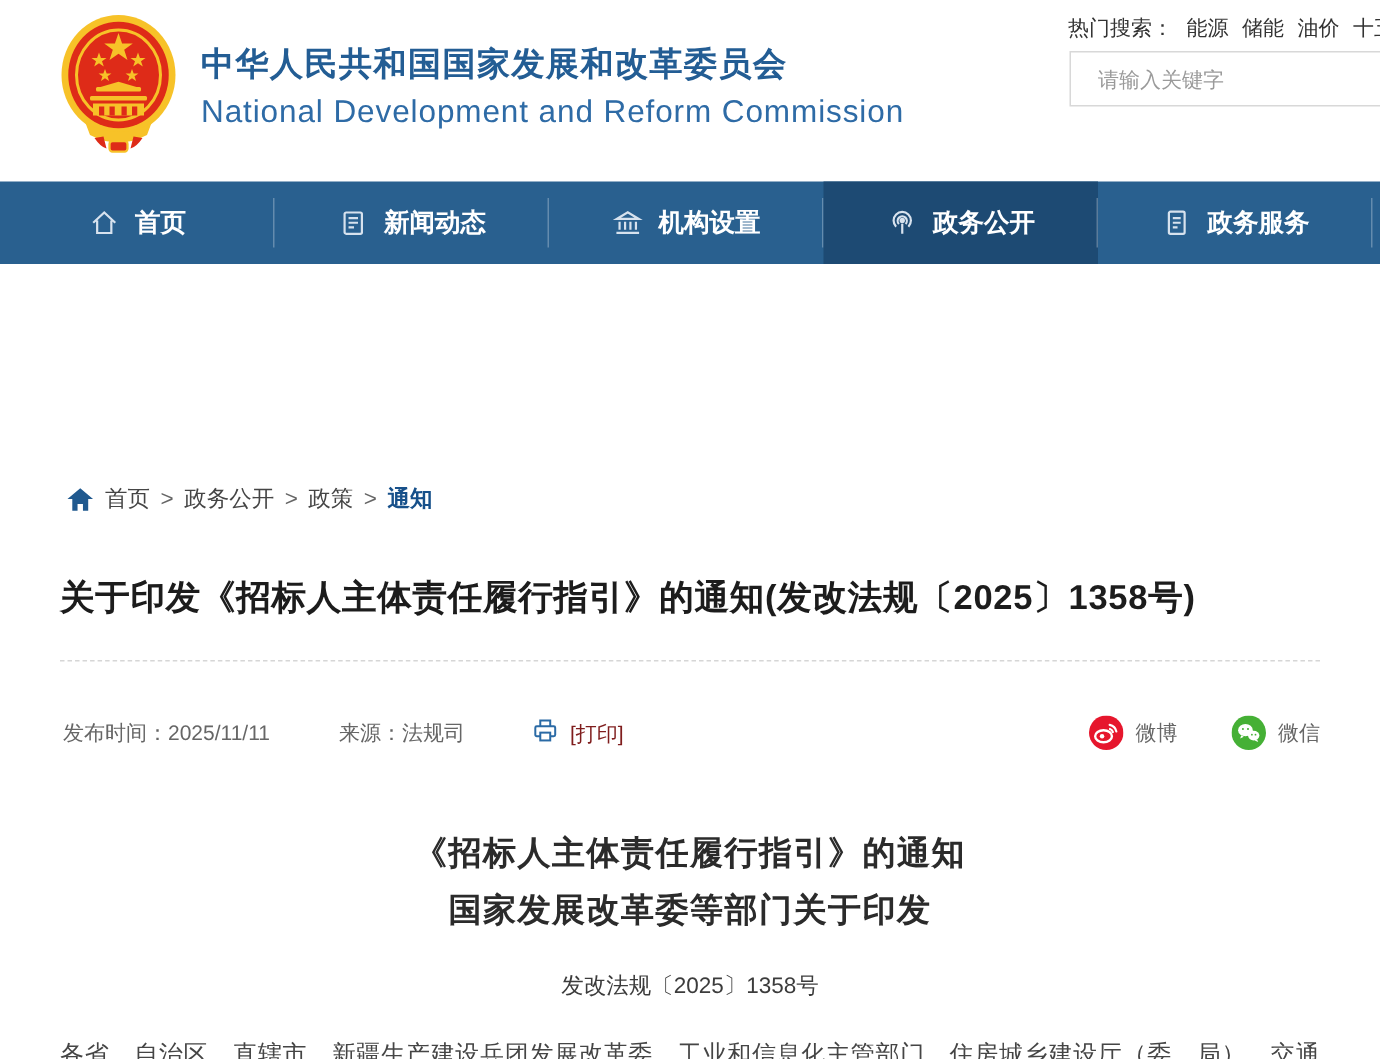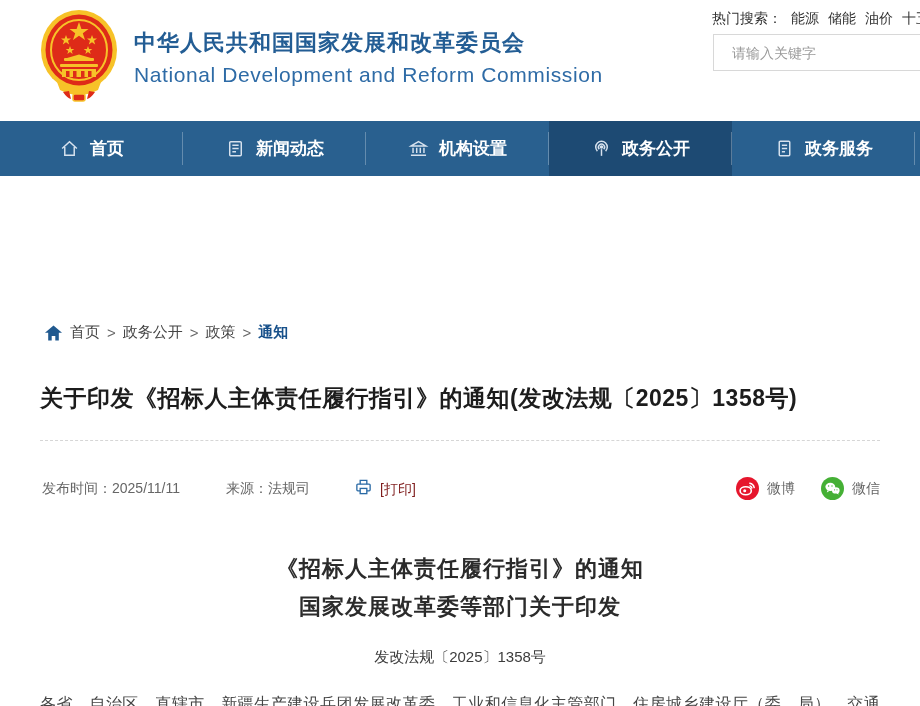--- a/index.html
+++ b/index.html
@@ -70,21 +70,21 @@
   .meta-row {
     margin:36px 40px 0 42px; display:flex; align-items:center;
     font-size:14px; color:#666;
   }
   .meta-source { margin-left:46px; }
   .meta-print {
     margin-left:44px; display:flex; align-items:flex-end; gap:7px;
     color:#7f1d1d; cursor:pointer;
   }
   .meta-print svg { width:19px; height:18px; }
-  .share-group { margin-left:auto; display:flex; align-items:flex-start; gap:26px; }
+  .share-group { margin-left:auto; display:flex; align-items:flex-start; gap:36px; }
   .share-item { display:flex; align-items:center; gap:8px; cursor:pointer; color:#666; }
   .share-item svg { width:23px; height:23px; display:block; }
   
   .article-title {
     margin-top:50px; text-align:center; font-size:22px; font-weight:bold;
     color:#2b2b2b; line-height:38px; letter-spacing:1px;
   }
   .doc-number { margin-top:22px; text-align:center; font-size:15px; color:#3c3c3c; }
   .article-body {
     margin:24px 40px 0 40px; font-size:16px; color:#454545; line-height:26.5px;

